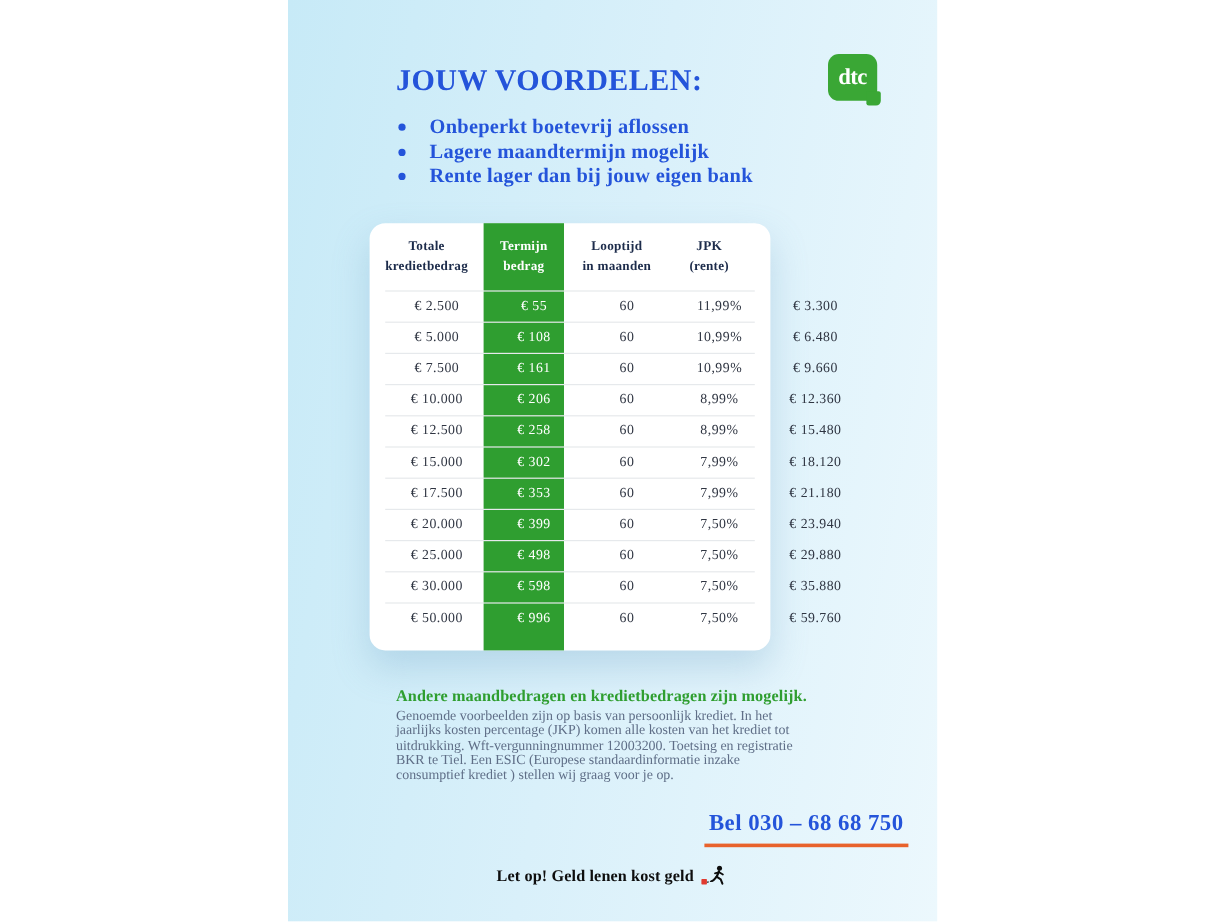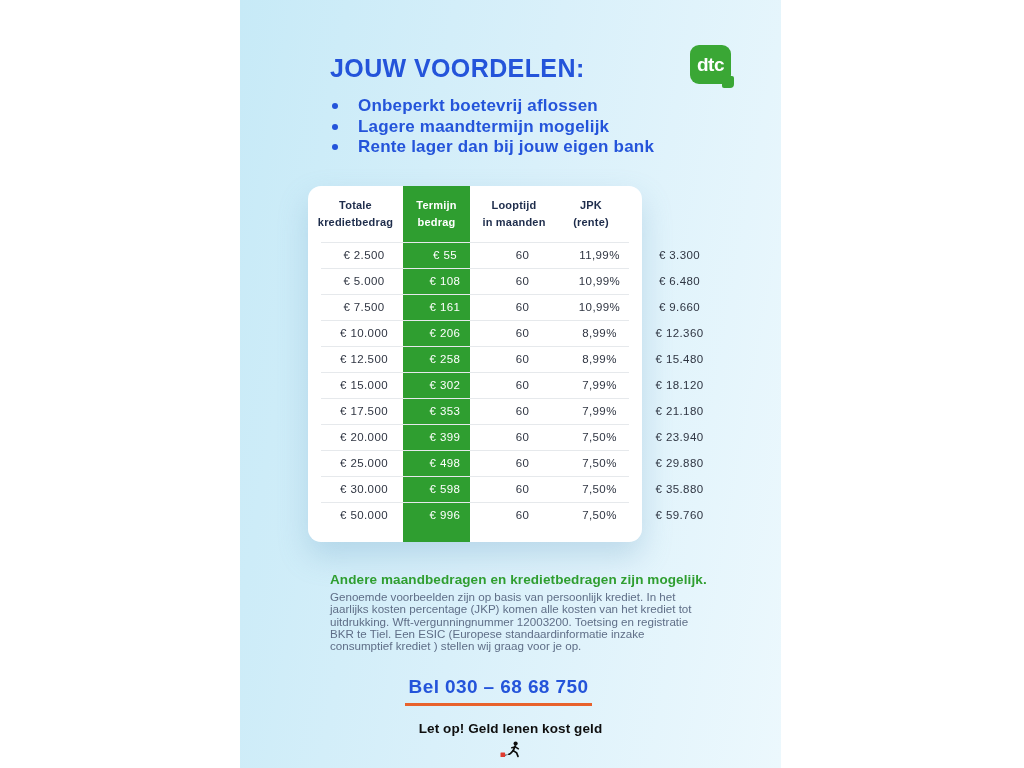--- a/index.html
+++ b/index.html
@@ -2,21 +2,21 @@
 <html><head>
 <meta charset="utf-8">
 <style>
   * { margin:0; padding:0; box-sizing:border-box; }
   html,body { width:1024px; height:768px; background:#ffffff; overflow:hidden;
               font-family:"Liberation Sans", sans-serif; }
   .stage { position:relative; width:1024px; height:768px; background:#ffffff; }
 
   
   .panel { position:absolute; left:240px; top:0; width:541px; height:768px;
-           background:linear-gradient(100deg,#c7eaf7 0%, #d9f0fa 48%, #ecf8fd 100%); }
+           background:linear-gradient(100deg,#c7eaf7 0%, #d9f0fa 48%, #ecf8fd 100%);font-family:Liberation Serif, serif; }
 
   
   .title { position:absolute; left:90px; top:54px; font-size:25px; font-weight:800;
            color:#2454da; letter-spacing:.4px; }
   .bullets { position:absolute; left:92px; top:96px; list-style:none; }
   .bullets li { display:flex; align-items:flex-start; font-size:17px; line-height:20.5px;
                 color:#2454da; font-weight:600; letter-spacing:.2px; }
   .dot { width:6px; height:6px; border-radius:50%; background:#2454da; margin:7px 20px 0 0;
          flex:0 0 auto; }
 
@@ -46,27 +46,27 @@
   .hcell { display:flex; flex-direction:column; align-items:center; padding-top:11px;
            font-size:11px; font-weight:700; line-height:16.5px; color:#1d2c4b;
            letter-spacing:.2px; text-align:center; }
   .thead .green, .trow .c1 { color:#ffffff; }
 
   
   .highlight { position:absolute; left:90px; top:572px; font-size:13.5px; font-weight:700;
                color:#2f9e30; letter-spacing:.1px; }
   .disclaimer { position:absolute; left:90px; top:591px; font-size:11.6px;
                 line-height:12.3px; color:#5f6e87; }
-  .phone-wrap { position:absolute; left:0; top:676px; width:517px; text-align:center; }
+  .phone-wrap { position:absolute; left:0; top:676px; width:517px; text-align:right; }
   .phone { display:inline-block; font-size:19px; font-weight:800; color:#2454da;
            letter-spacing:.4px; text-decoration:none; padding:0 4px 5px 4px;
            border-bottom:3px solid #e8622c; }
   .warning { position:absolute; left:0; top:721px; width:541px; display:flex;
              align-items:center; justify-content:center; gap:5px; font-size:13.5px;
-             font-weight:800; color:#0e0e0e; letter-spacing:.1px;flex-direction:column; }
+             font-weight:800; color:#0e0e0e; letter-spacing:.1px; }
   .runner { width:24px; height:18px; flex:0 0 auto; }
 </style>
 </head>
 <body>
 
 <div class="stage">
   <div class="panel">
 
     <div class="title">JOUW VOORDELEN:</div>
 

